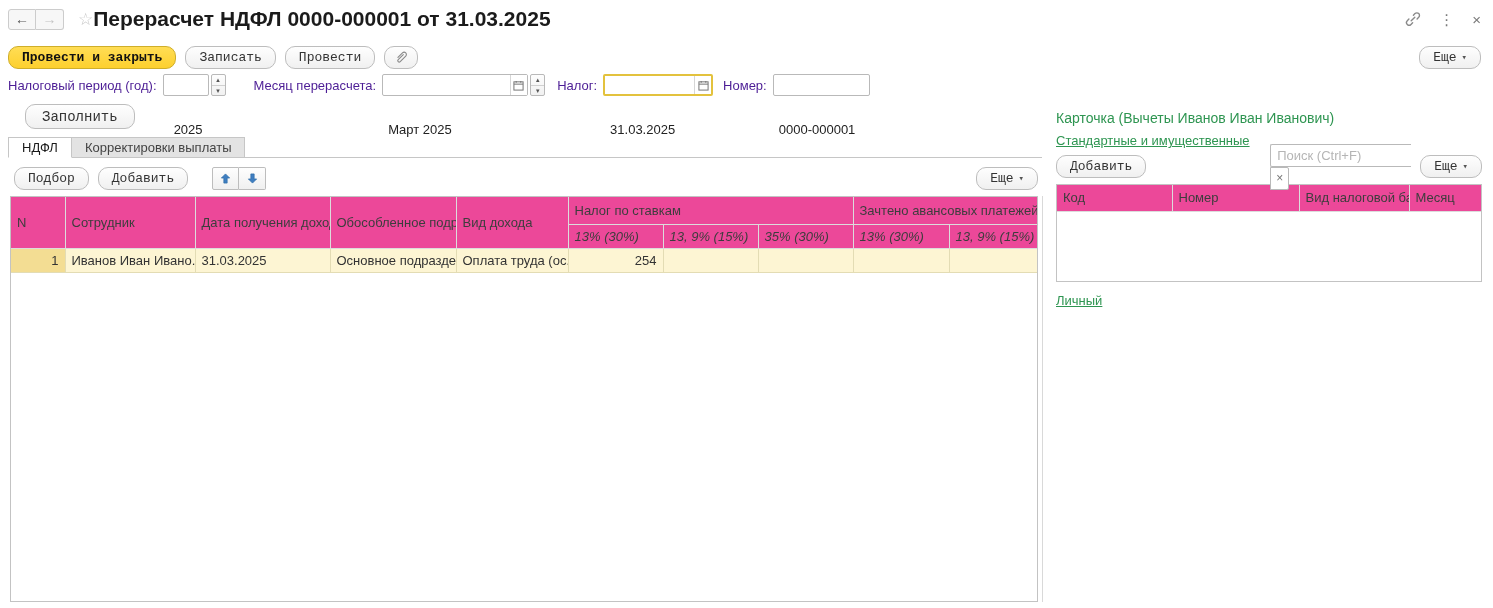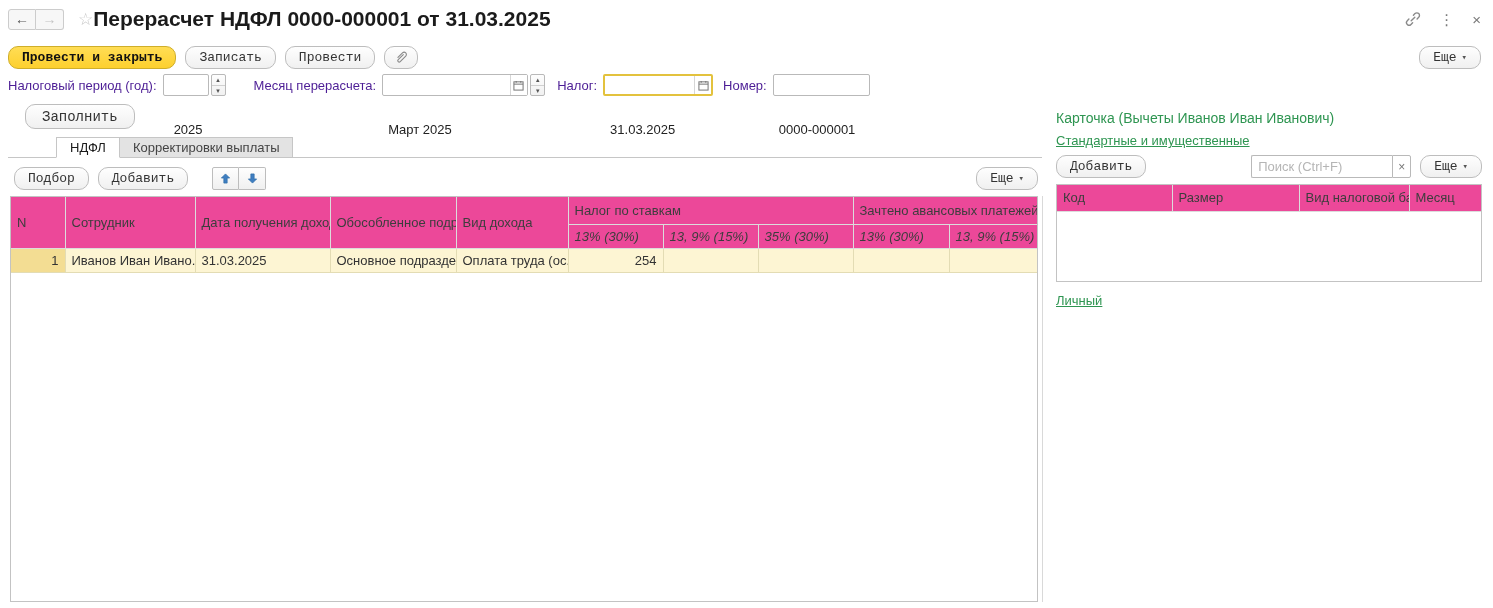--- a/index.html
+++ b/index.html
@@ -37,21 +37,21 @@
   .calbtn { width:20px; display:flex; align-items:center; justify-content:center; border-left:1px solid #d6d6d6; cursor:pointer; background:#fff; }
   .spinner { width:15px; height:22px; margin-left:2px; border:1px solid #b9b9b9; border-radius:2px; background:linear-gradient(#fdfdfd,#f1f1f1); display:flex; flex-direction:column; }
   .spinner span { flex:1; display:flex; align-items:center; justify-content:center; font-size:7px; color:#555; cursor:pointer; line-height:1; }
   .spinner span:first-child { border-bottom:1px solid #d0d0d0; }
   .gap28 { width:28px; } .gap12 { width:12px; } .gap10 { width:10px; }
 
   
   .fill-btn { position:absolute; top:104px; left:8px; height:25px; padding:0 16px; font-size:14px;margin-left:17px; }
 
   
-  .tabs { position:absolute; top:137px; left:8px; height:21px; display:flex;margin-left:48px; }
+  .tabs { position:absolute; top:137px; left:8px; height:21px; display:flex; }
   .tab { height:21px; padding:0 13px; display:flex; align-items:center; border:1px solid #c6c6c6; background:#e3e3e3; color:#444; cursor:pointer; }
   .tab.active { background:#fff; border-bottom:1px solid #fff; color:#1a1a1a; position:relative; z-index:2; }
   .tab + .tab { border-left:none; }
   .tabline { position:absolute; top:157px; left:8px; width:1034px; border-top:1px solid #c6c6c6; }
 
   
   .tbl-toolbar { position:absolute; top:166px; left:14px; width:1024px; height:24px; display:flex; align-items:center; gap:9px; }
   .updown { display:flex; }
   .udbtn { width:27px; height:23px; background:linear-gradient(#fefefe,#f0f0f0); border:1px solid #bdbdbd; display:flex; align-items:center; justify-content:center; cursor:pointer; }
   .udbtn.up { border-radius:2px 0 0 2px; }
@@ -68,21 +68,21 @@
   td { height:24px; color:#333; }
   td.num, th.num { text-align:right; }
   tr.selrow td { background:#fdf5d3; border-right-color:#e3dcb4; border-bottom-color:#e3dcb4; }
   tr.selrow td.curcell { background:#f3dd93; }
 
   
   .card { position:absolute; left:1056px; top:101px; width:426px;margin-top:9px; }
   .card-title { color:#2e9551; font-size:14px; white-space:nowrap; }
   .card-link { display:inline-block; margin-top:7px; color:#2e9551; text-decoration:underline; cursor:pointer; }
   .card-toolbar { margin-top:7px; display:flex; align-items:center; height:23px; }
-  .searchwrap { margin-left:auto; display:flex; }
+  .searchwrap { margin-left:auto; display:flex;flex-direction:column; }
   .searchwrap input { width:141px; height:23px; border:1px solid #b9b9b9; border-right:none; border-radius:2px 0 0 2px; padding:0 6px; font:13px "Liberation Sans","DejaVu Sans",sans-serif; color:#222; }
   .searchwrap input::placeholder { color:#b5b5b5; }
   .clearbtn { width:19px; height:23px; border:1px solid #b9b9b9; border-radius:0 2px 2px 0; background:#fff; display:flex; align-items:center; justify-content:center; color:#777; font-size:12px; cursor:pointer; }
   .card-more { margin-left:9px; }
   .card-table-box { margin-top:6px; width:426px; height:98px; border:1px solid #c3c3c3; overflow:hidden; }
   .card-table-box th { height:26px; }
   .card-bottom-link { display:inline-block; margin-top:11px; color:#2e9551; text-decoration:underline; cursor:pointer; }
 
   svg { display:block; }
 </style>
@@ -270,21 +270,21 @@
       <table>
         <colgroup>
           <col style="width:115px">
             <col style="width:127px">
             <col style="width:110px">
             <col style="width:72px">
         </colgroup>
         <tbody>
             <tr>
           <th>Код</th>
-          <th>Размер</th>
+          <th>Номер</th>
           <th>Вид налоговой базы</th>
           <th>Месяц</th>
         </tr>
       </tbody>
         </table>
     </div>
     <a class="card-bottom-link">Личный</a>
   </div>
 
 </div>

